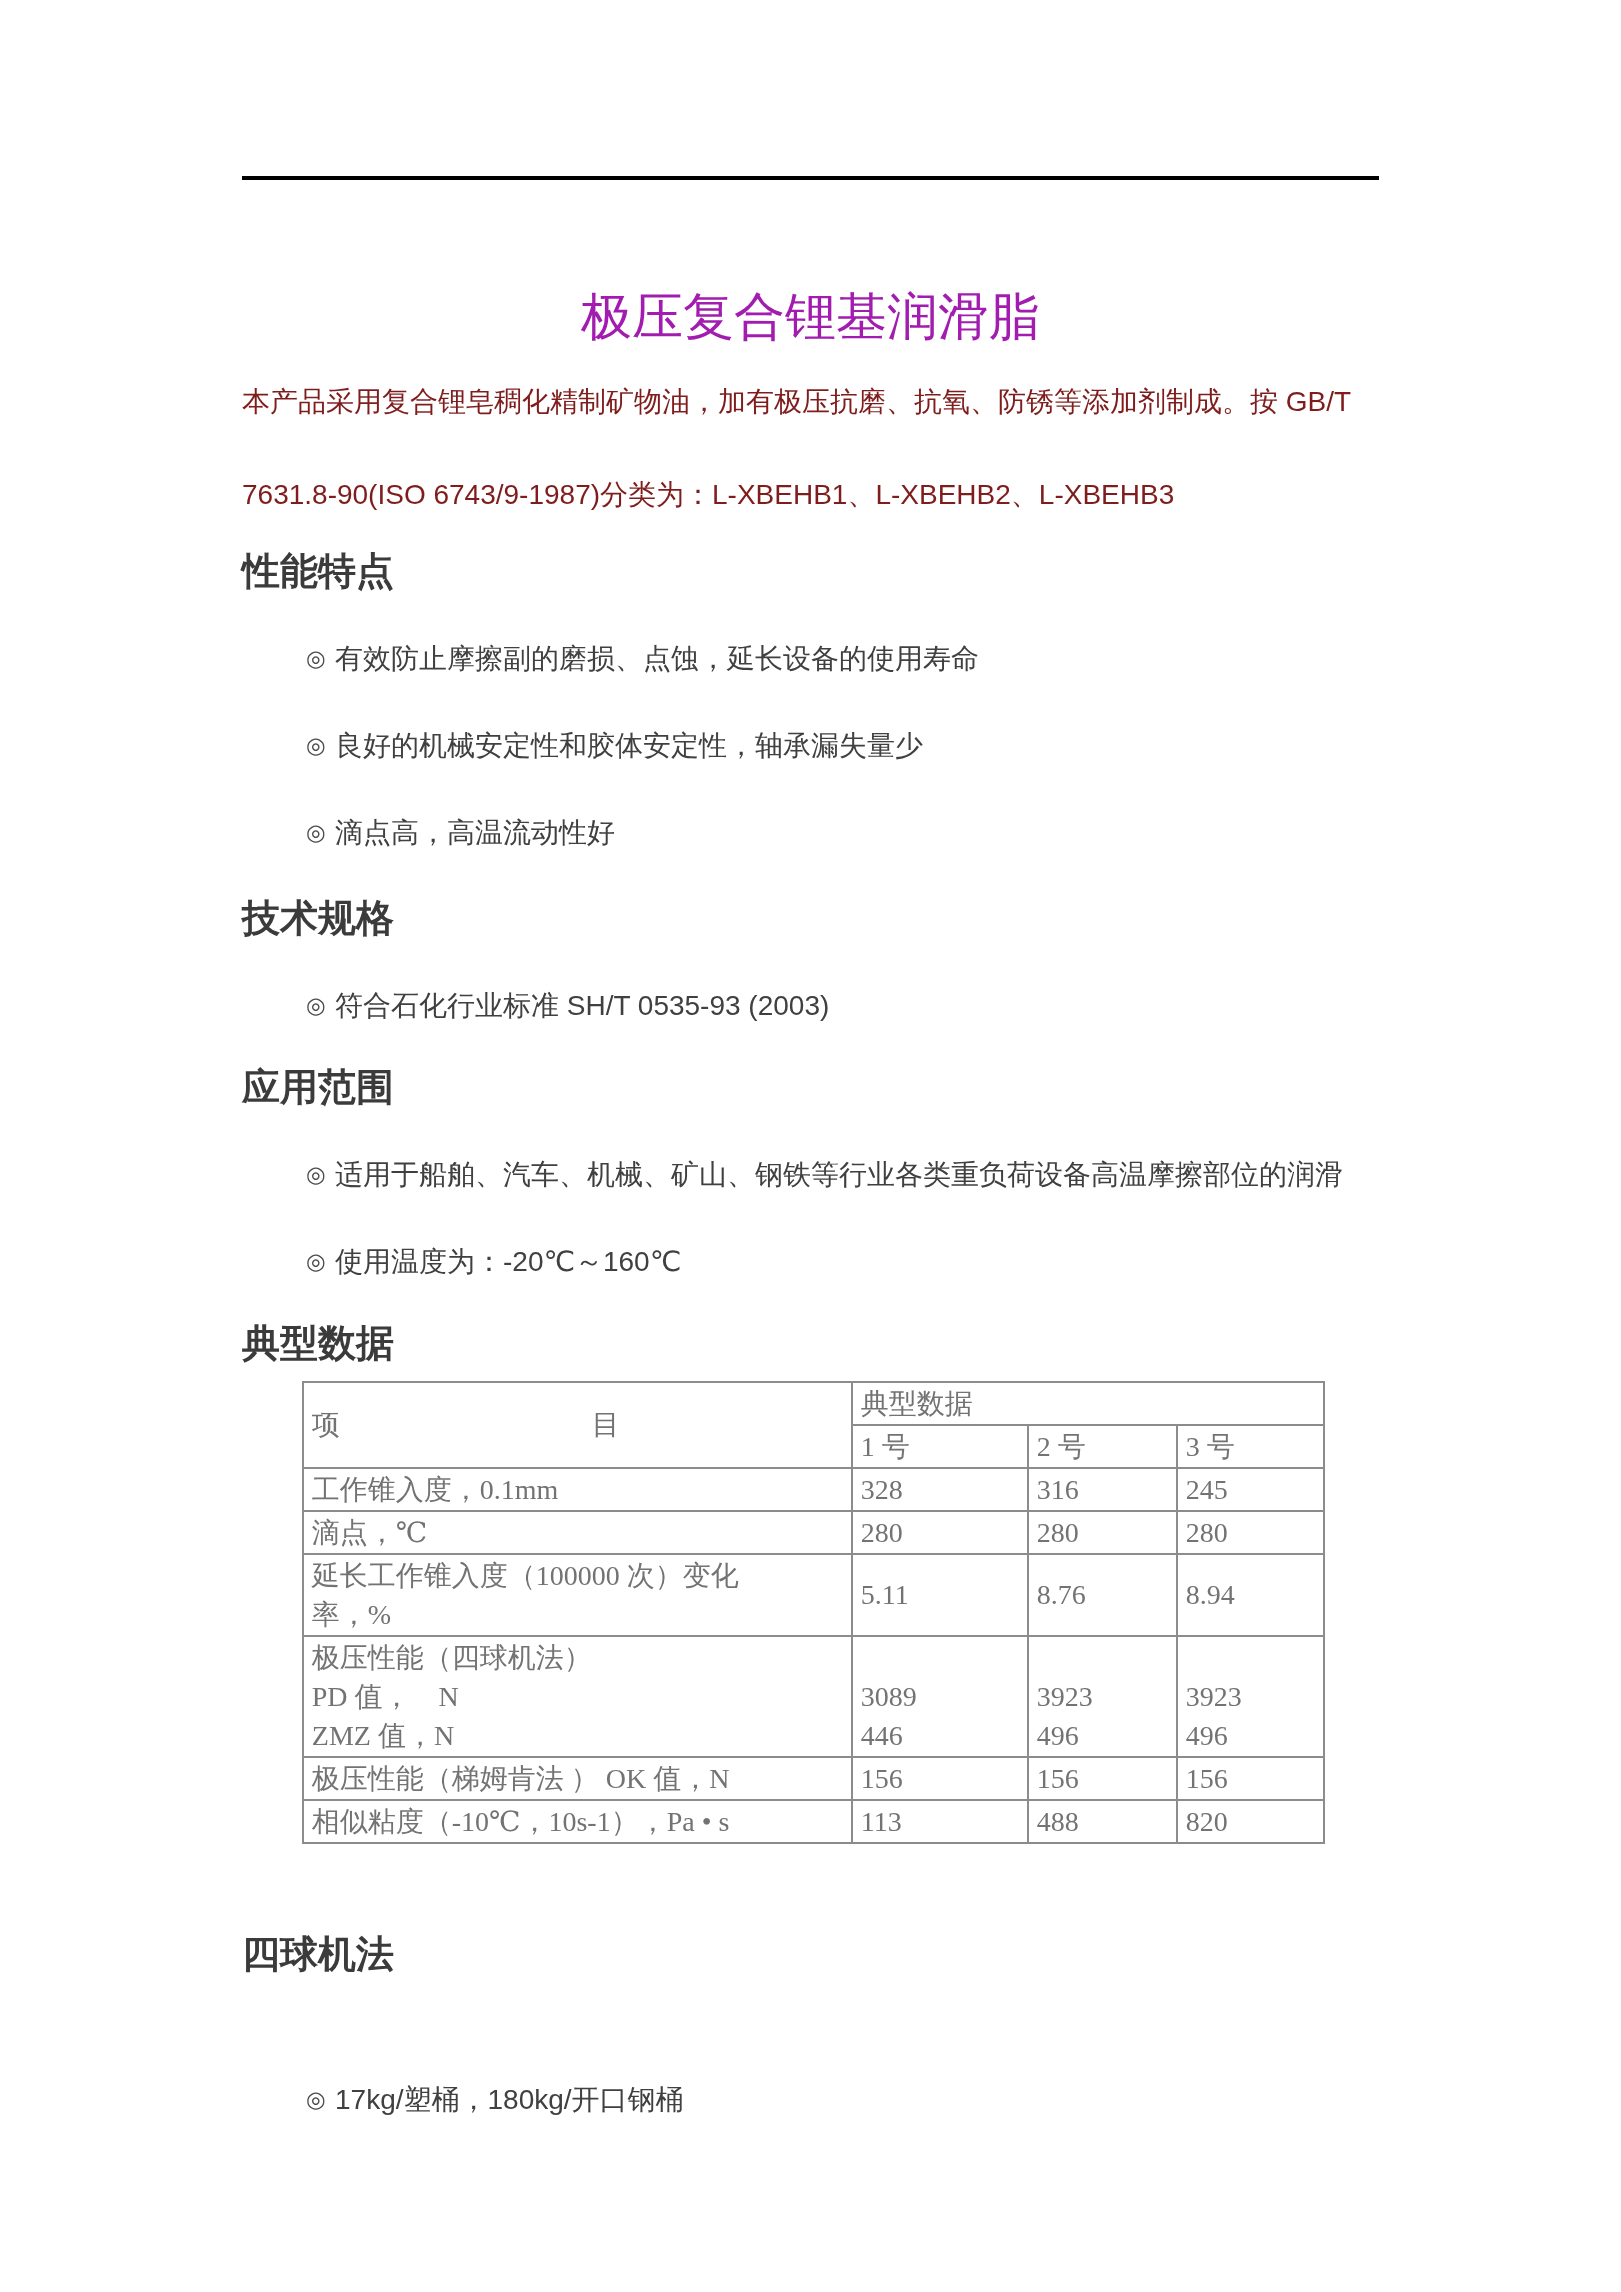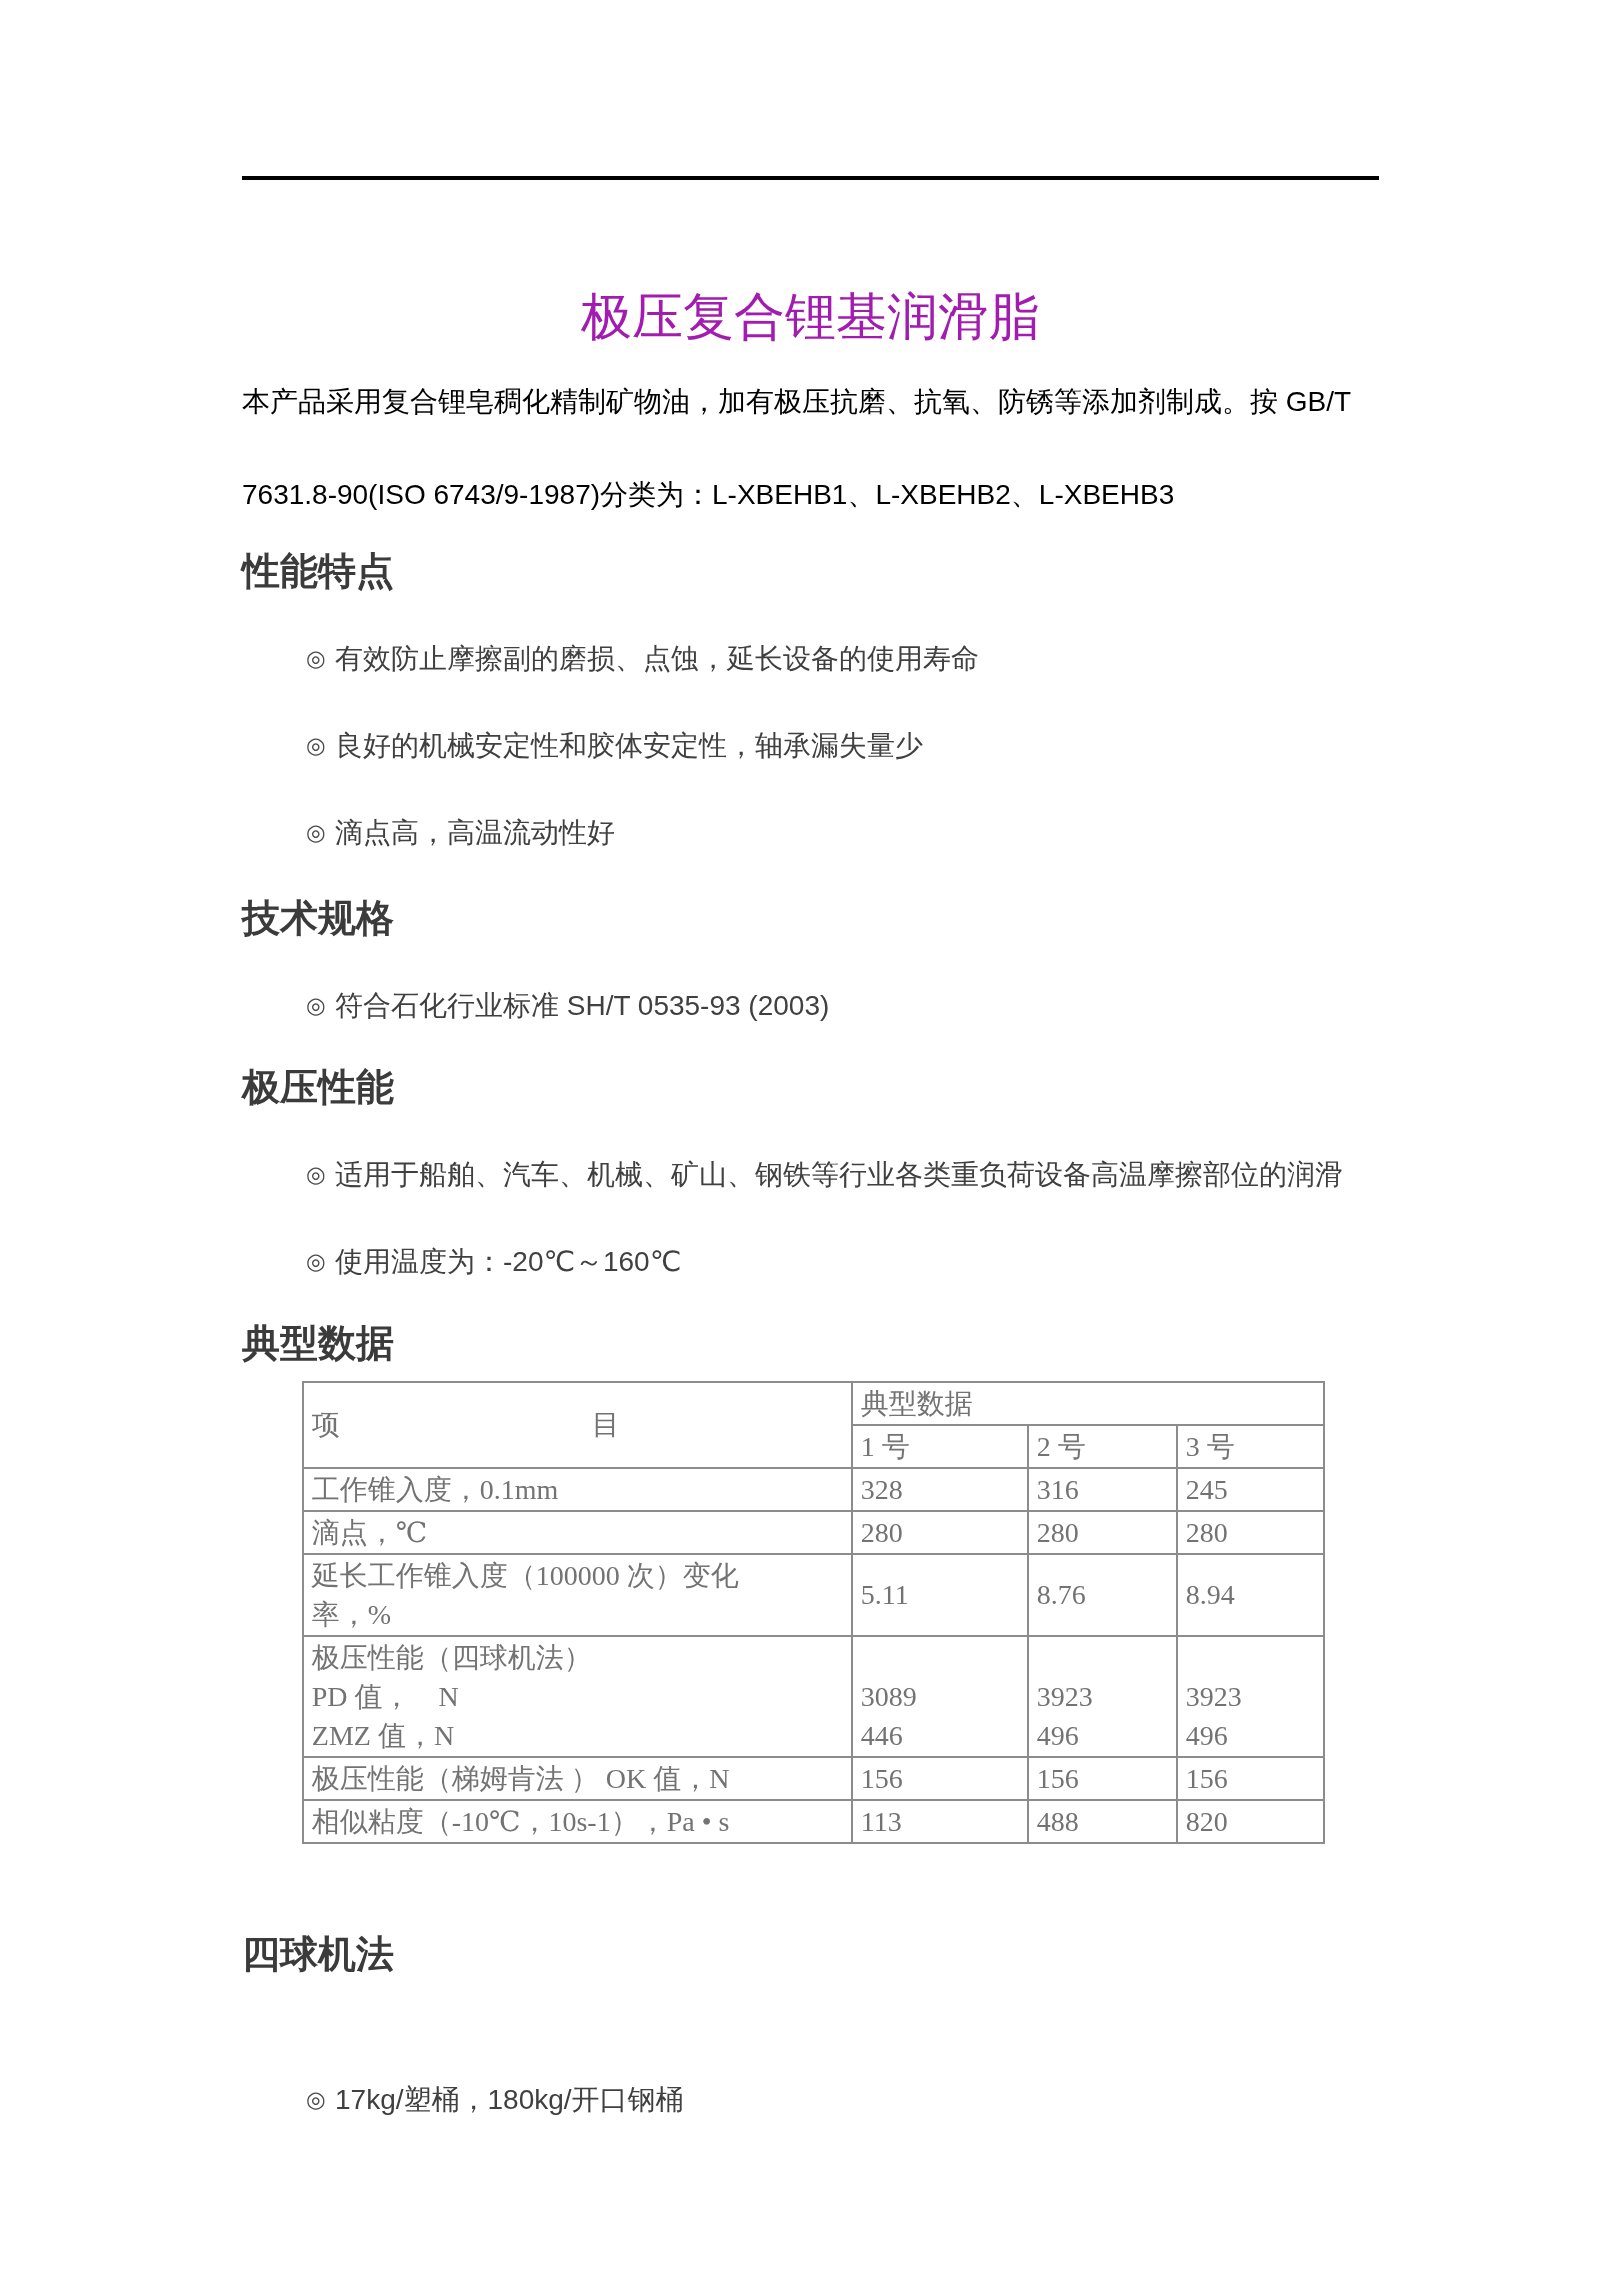--- a/index.html
+++ b/index.html
@@ -16,21 +16,21 @@
   .top-rule {
     margin-top: 176px; height: 3.9px; background: #000000; width: 100%;
   }
   h1.doc-title {
     margin-top: 106px;
     font-size: 51px; line-height: 61px; font-weight: 400;
     color: #a21caf; text-align: center;
   }
   p.intro {
     margin-top: 7.8px;
-    font-size: 28px; line-height: 93px; color: #000000;
+    font-size: 28px; line-height: 93px; color: #7f1d1d;
   }
   h2.sec-heading {
     font-size: 38px; line-height: 35px; font-weight: 700; color: #3b3b3b;
   }
   h2.mt-a { margin-top: 13.7px; }   
   h2.mt-b { margin-top: 51px; }   
   h2.mt-c { margin-top: 47px; }   
   h2.mt-d { margin-top: 93px; }   
   ul.bullets { list-style: none; }
   ul.bullets li {
@@ -95,21 +95,21 @@
   </ul>
 
   <h2 class="sec-heading mt-b">技术规格</h2>
   <ul class="bullets">
     <li>
       <span class="bullet-marker">◎</span>
       <span>符合石化行业标准 SH/T 0535-93 (2003)</span>
     </li>
   </ul>
 
-  <h2 class="sec-heading mt-c">极压性能</h2>
+  <h2 class="sec-heading mt-c">应用范围</h2>
   <ul class="bullets">
     <li>
       <span class="bullet-marker">◎</span>
       <span>适用于船舶、汽车、机械、矿山、钢铁等行业各类重负荷设备高温摩擦部位的润滑</span>
     </li>
     <li>
       <span class="bullet-marker">◎</span>
       <span>使用温度为：-20℃～160℃</span>
     </li>
   </ul>

